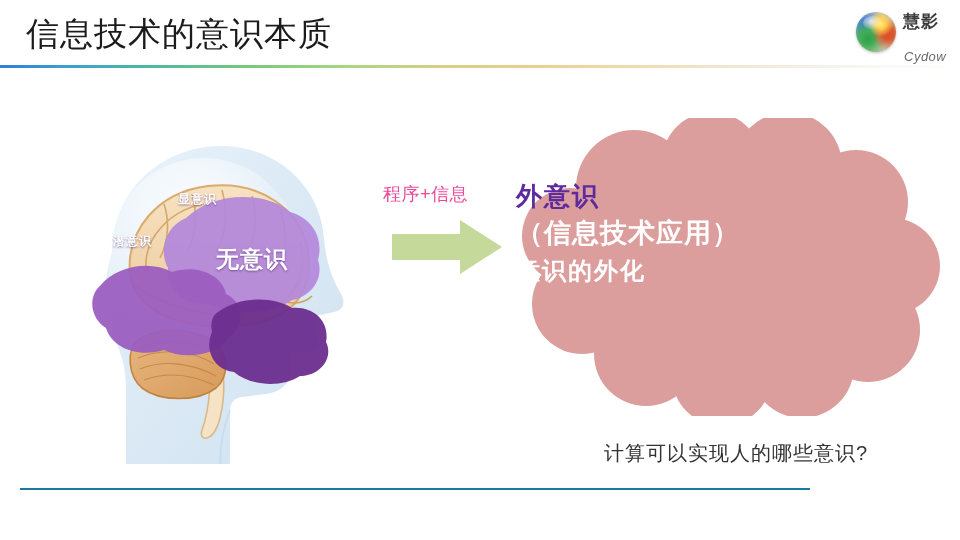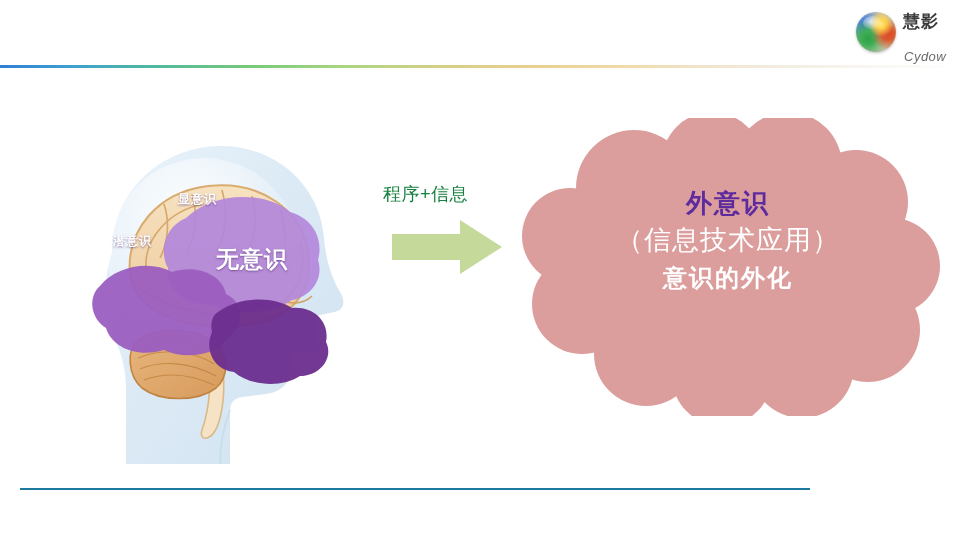--- a/index.html
+++ b/index.html
@@ -139,21 +139,21 @@
   .lbl-xian { left: 178px; top: 191px; font-size: 12px; }
   .lbl-qian { left: 113px; top: 233px; font-size: 12px; }
   .lbl-wu   { left: 216px; top: 244px; font-size: 23px; }
 
   
   .arrow-caption {
     position: absolute;
     left: 383px;
     top: 182px;
     font-size: 18px;
-    color: #15803d;
+    color: #ec4899;
     letter-spacing: 0.5px;
     white-space: nowrap;
   }
   .arrow-shape {
     position: absolute;
     left: 392px;
     top: 220px;
     width: 110px;
     height: 54px;
   }
@@ -164,34 +164,34 @@
     position: absolute;
     left: 516px;
     top: 118px;
     width: 424px;
     height: 298px;
   }
   .cloud svg { display: block; }
   .cloud-text {
     position: absolute;
     left: 516px;
-    top: 185px;
+    top: 178px;
     width: 424px;
-    text-align: center;
+    text-align: left;
   }
   .cloud-line1 {
     font-size: 26px;
     font-weight: 700;
     color: #5e2b9e;
     letter-spacing: 2px;
     line-height: 36px;
   }
   .cloud-line2 {
     font-size: 27px;
-    font-weight: 400;
+    font-weight: 700;
     color: #ffffff;
     letter-spacing: 1px;
     line-height: 38px;
   }
   .cloud-line3 {
     font-size: 24px;
     font-weight: 700;
     color: #ffffff;
     letter-spacing: 2px;
     line-height: 38px;
@@ -226,20 +226,21 @@
     color: #1f78ab;
     letter-spacing: 0.5px;
     white-space: nowrap;
   }
 </style>
 </head>
 <body>
 
 <div class="slide">
 
+  <div class="slide-title">信息技术的意识本质</div>
   <div class="header-rule"></div>
 
   <div class="logo">
     <div class="logo-sphere"></div>
     <div class="logo-cn">慧影</div>
     <div class="logo-en">Cydow</div>
   </div>
 
 
   <div class="head-figure">
@@ -374,16 +375,17 @@
         <rect x="54" y="70" width="320" height="180" rx="70"></rect>
       </g>
     </svg>
   </div>
   <div class="cloud-text">
     <div class="cloud-line1">外意识</div>
     <div class="cloud-line2">（信息技术应用）</div>
     <div class="cloud-line3">意识的外化</div>
   </div>
 
+  <div class="question">计算可以实现人的哪些意识?</div>
 
   <div class="footer-rule"></div>
 
 </div>
 
 </body></html>

